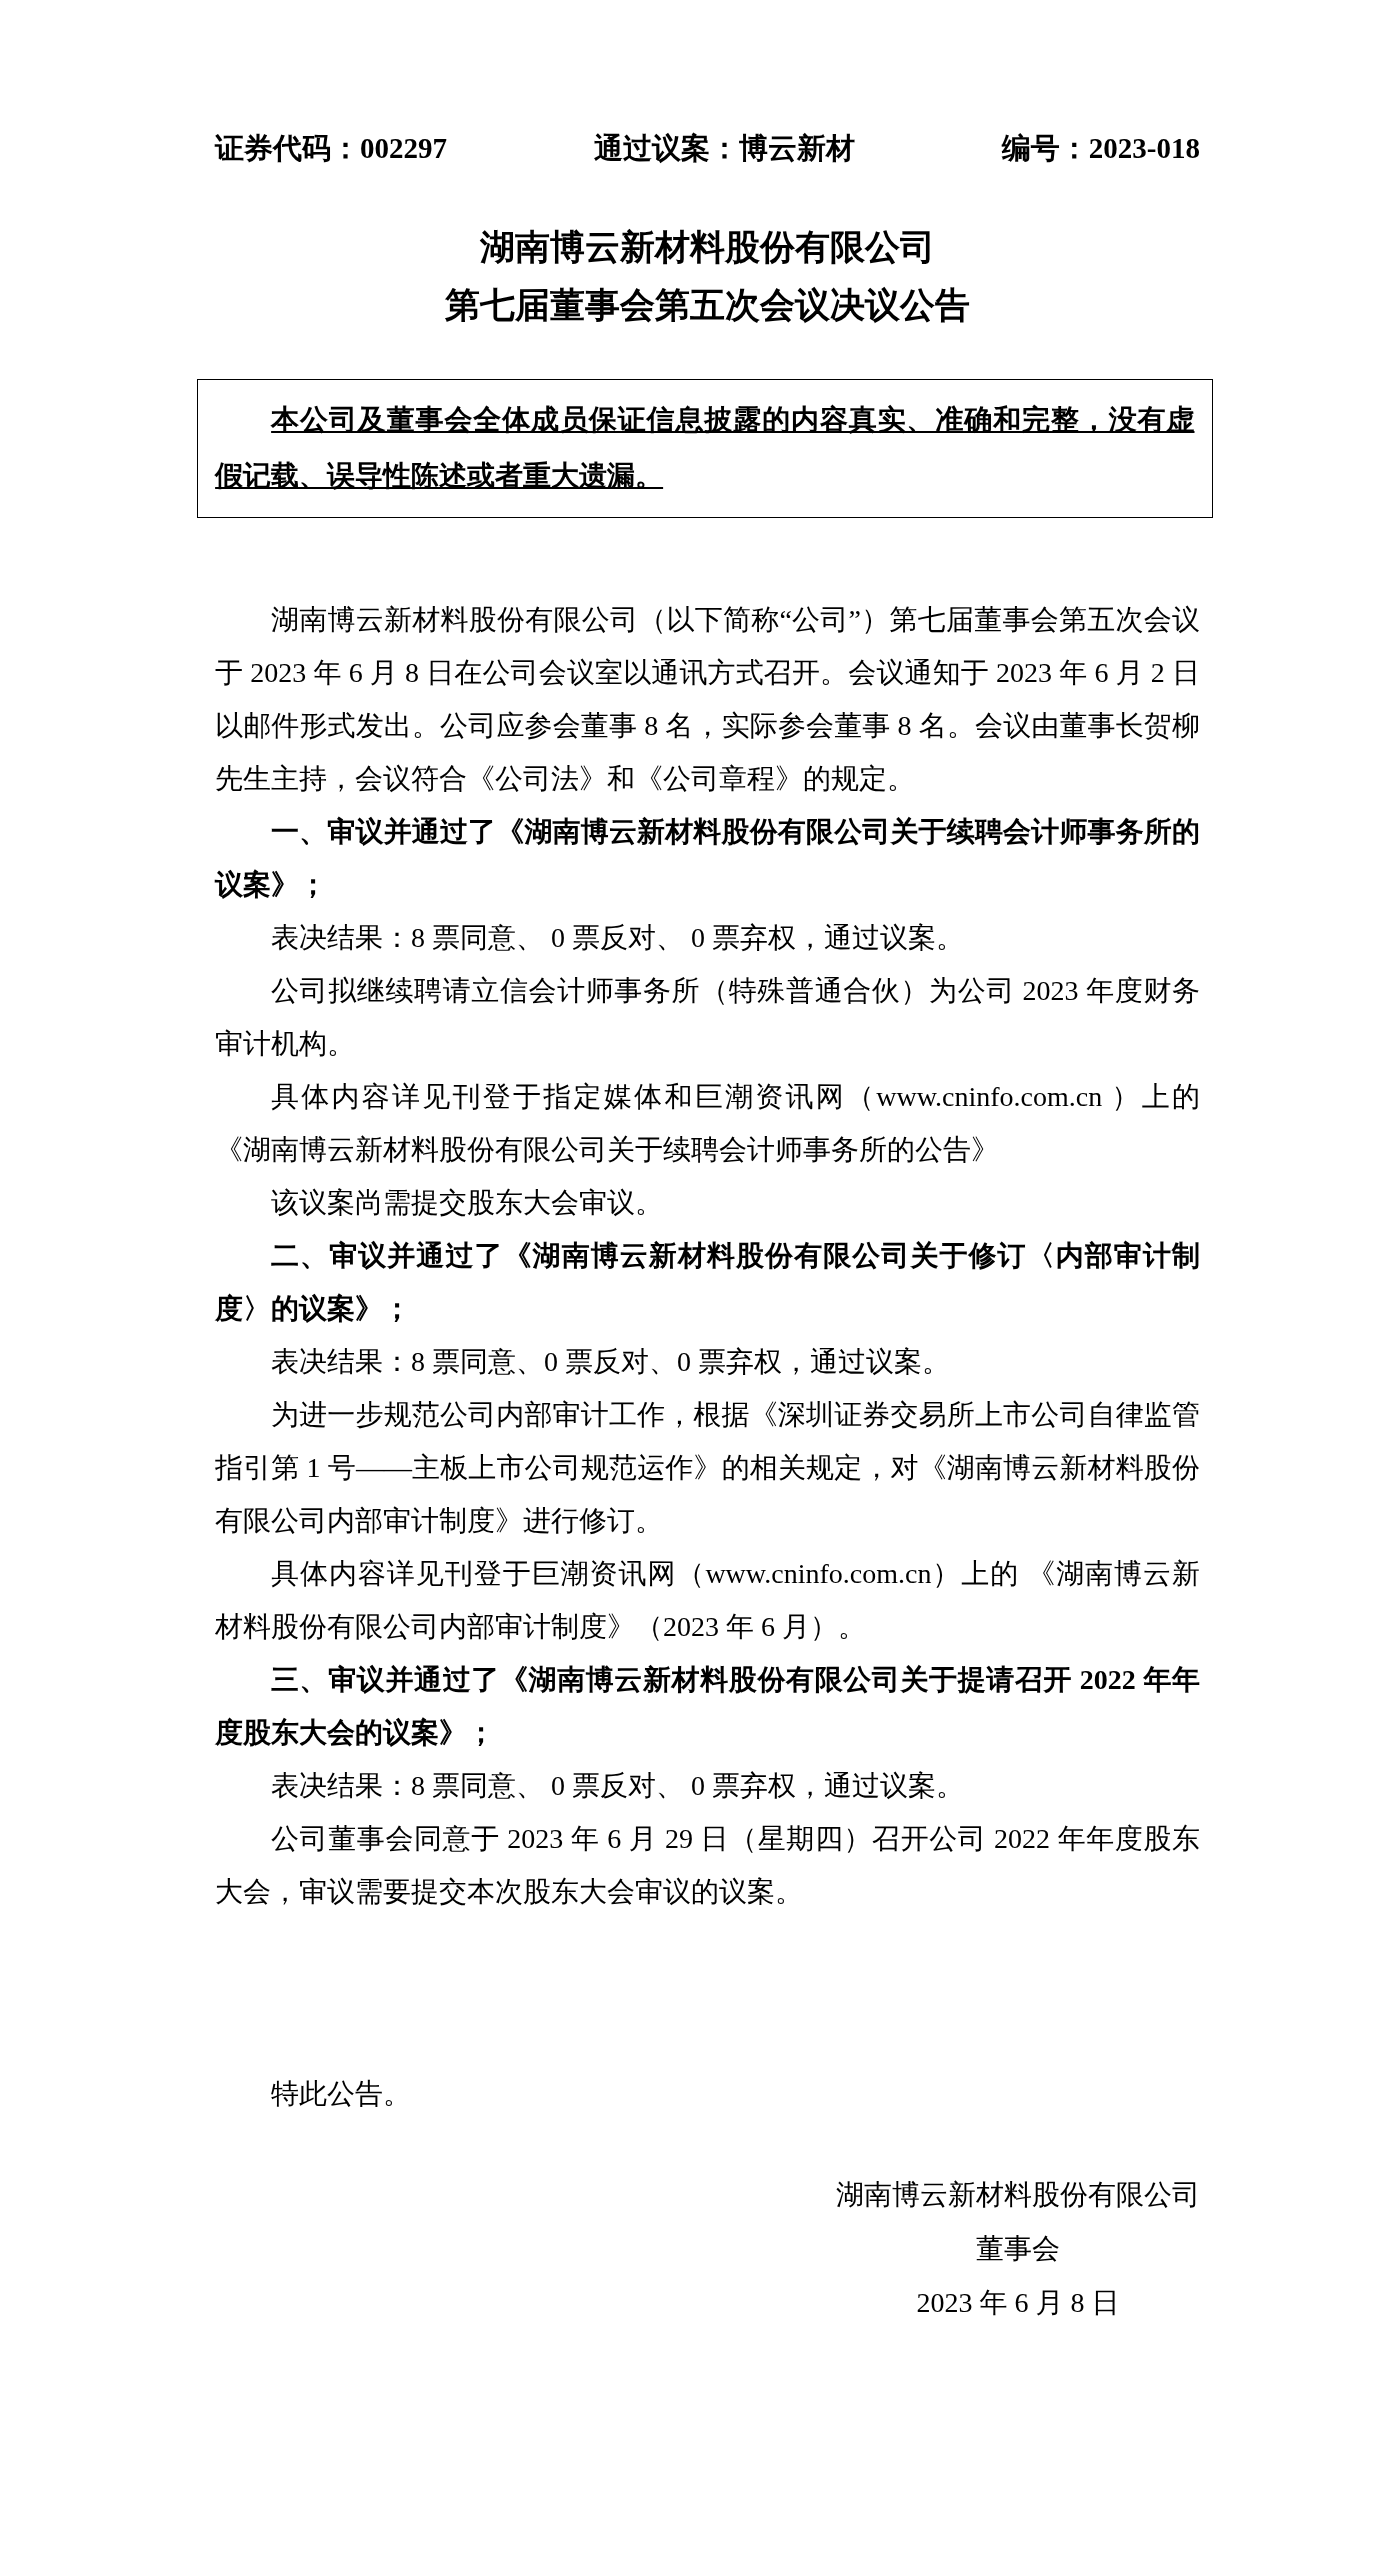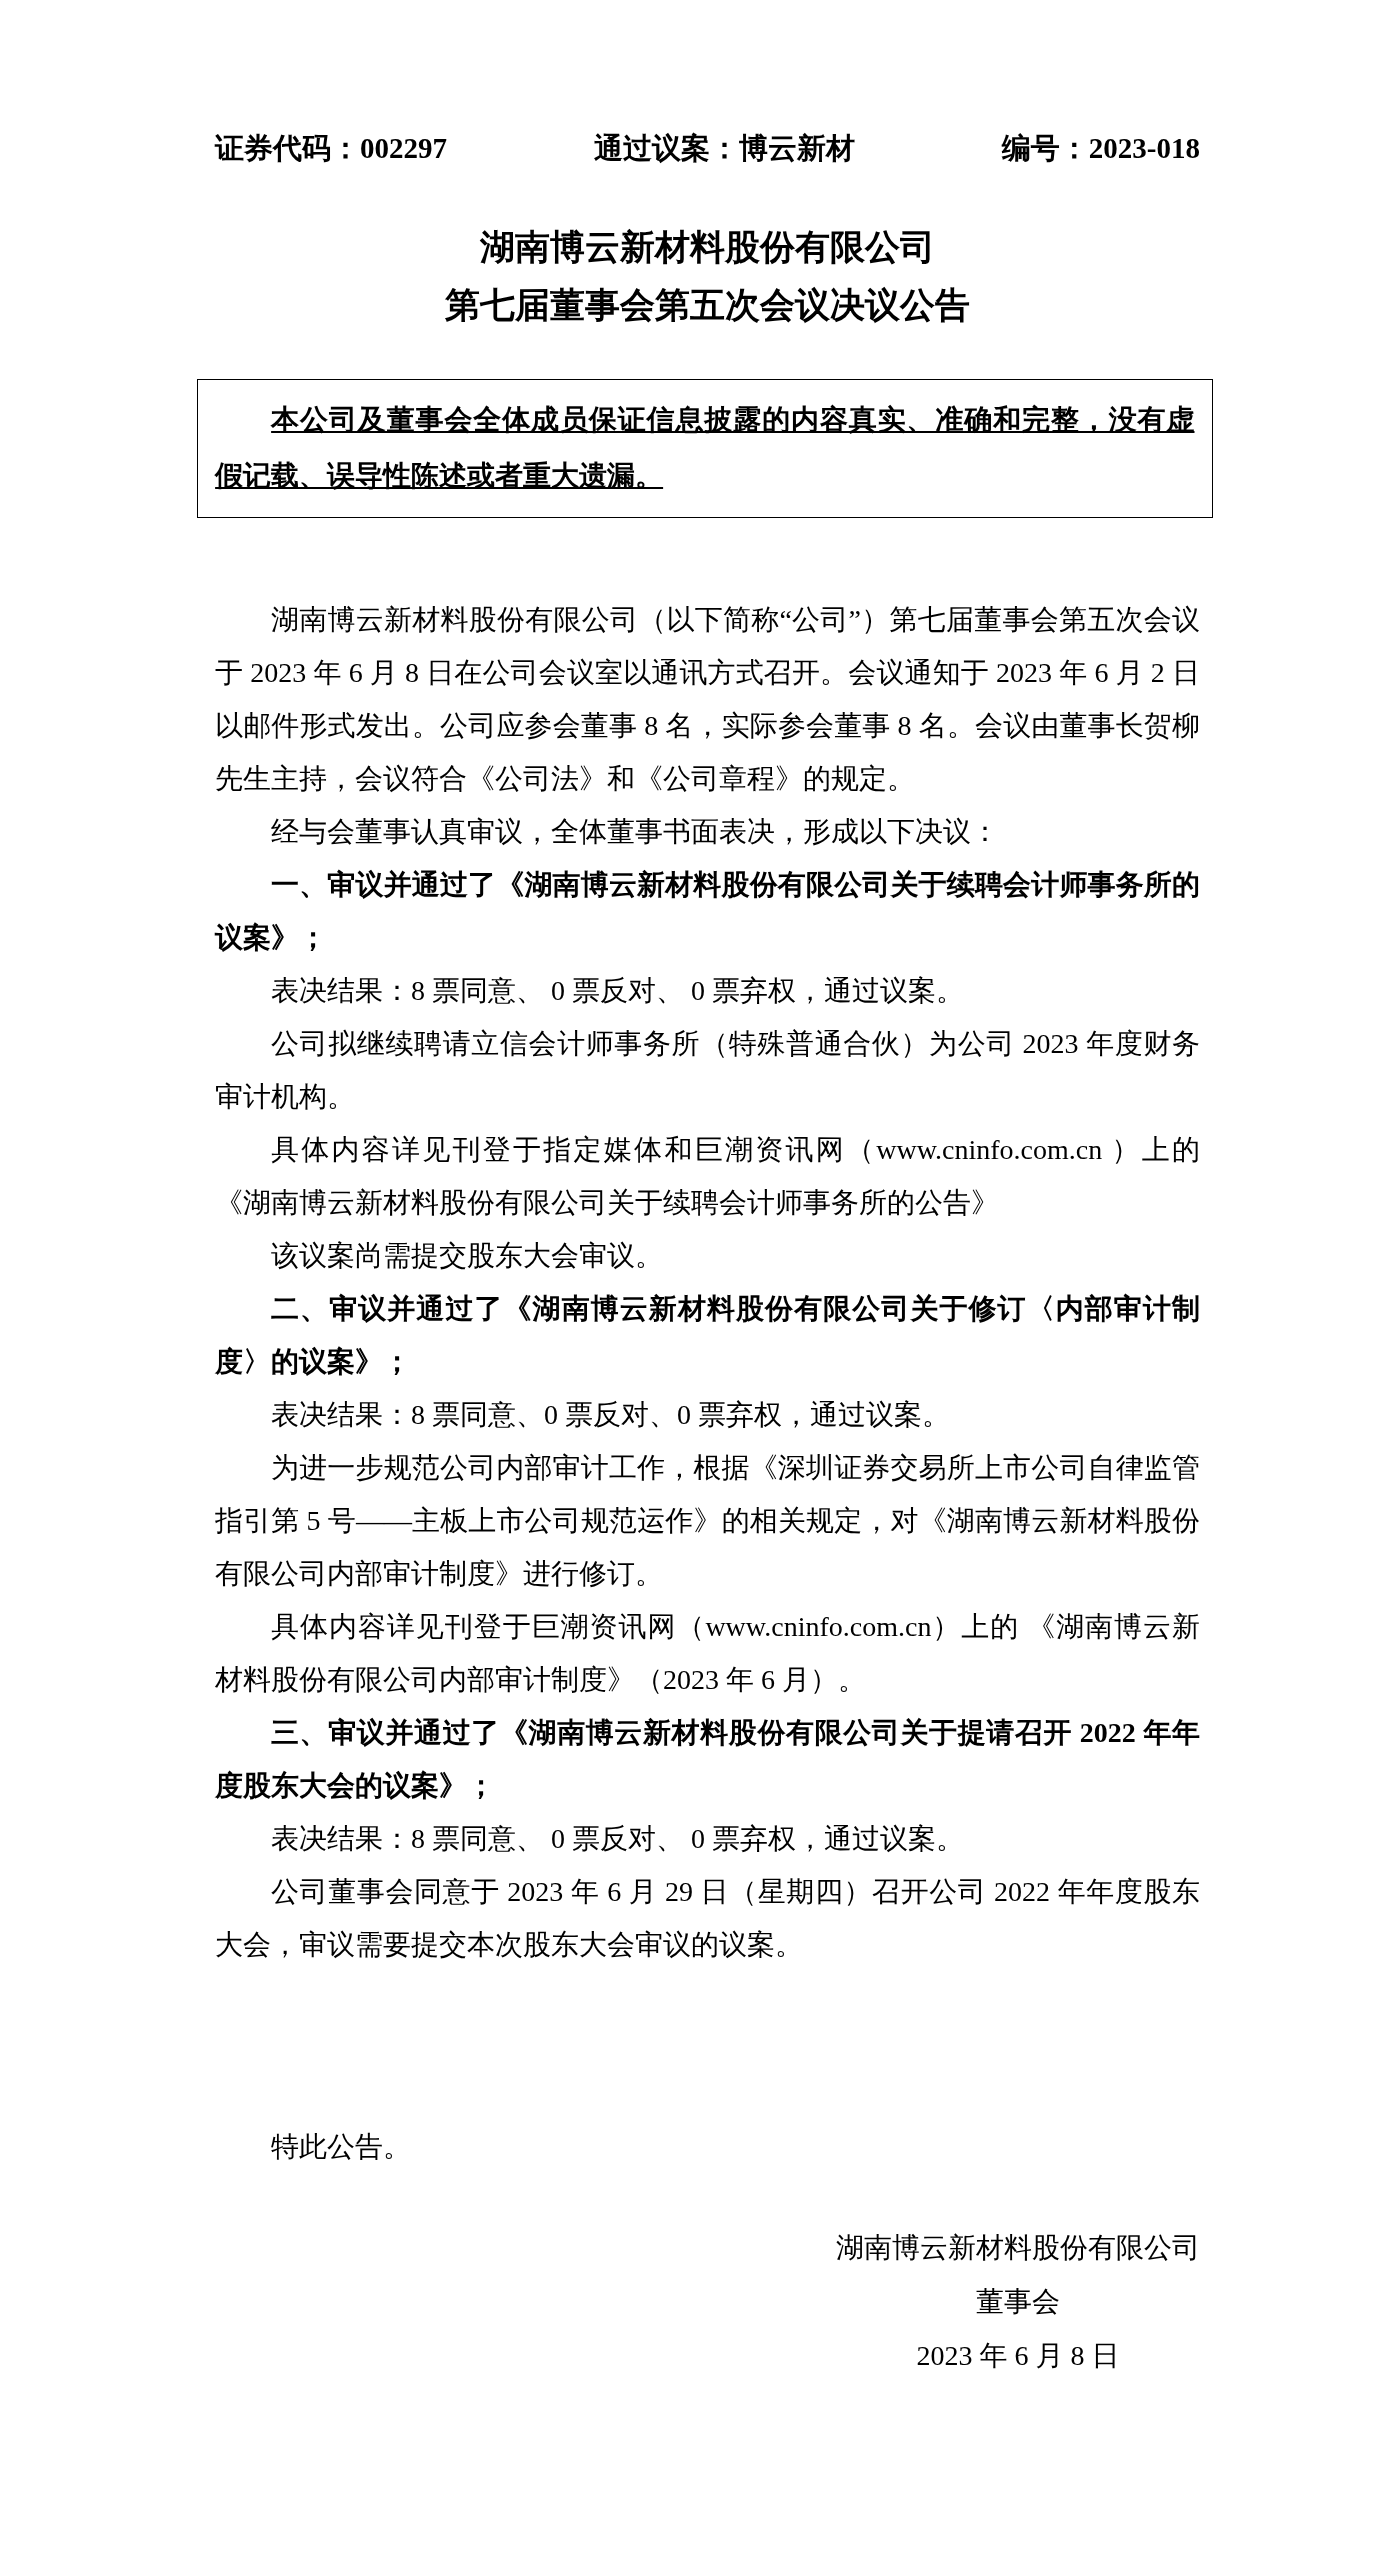--- a/index.html
+++ b/index.html
@@ -99,29 +99,28 @@
     <div>湖南博云新材料股份有限公司</div>
     <div>第七届董事会第五次会议决议公告</div>
   </div>
 
   <div class="disclaimer-box">
     <p>本公司及董事会全体成员保证信息披露的内容真实、准确和完整，没有虚假记载、误导性陈述或者重大遗漏。</p>
   </div>
 
   <div class="body-text" id="body-paragraphs">
       <p>湖南博云新材料股份有限公司（以下简称“公司”）第七届董事会第五次会议于 2023 年 6 月 8 日在公司会议室以通讯方式召开。会议通知于 2023 年 6 月 2 日以邮件形式发出。公司应参会董事 8 名，实际参会董事 8 名。会议由董事长贺柳先生主持，会议符合《公司法》和《公司章程》的规定。</p>
-      <p>经与会董事认真审议，全体董事书面表决，形成以下决议：</p>
       <p class="bold">一、审议并通过了《湖南博云新材料股份有限公司关于续聘会计师事务所的议案》；</p>
       <p>表决结果：8 票同意、 0 票反对、 0 票弃权，通过议案。</p>
       <p>公司拟继续聘请立信会计师事务所（特殊普通合伙）为公司 2023 年度财务审计机构。</p>
       <p>具体内容详见刊登于指定媒体和巨潮资讯网（www.cninfo.com.cn ）上的《湖南博云新材料股份有限公司关于续聘会计师事务所的公告》</p>
       <p>该议案尚需提交股东大会审议。</p>
       <p class="bold">二、审议并通过了《湖南博云新材料股份有限公司关于修订〈内部审计制度〉的议案》；</p>
       <p>表决结果：8 票同意、0 票反对、0 票弃权，通过议案。</p>
-      <p>为进一步规范公司内部审计工作，根据《深圳证券交易所上市公司自律监管指引第 5 号——主板上市公司规范运作》的相关规定，对《湖南博云新材料股份有限公司内部审计制度》进行修订。</p>
+      <p>为进一步规范公司内部审计工作，根据《深圳证券交易所上市公司自律监管指引第 1 号——主板上市公司规范运作》的相关规定，对《湖南博云新材料股份有限公司内部审计制度》进行修订。</p>
       <p>具体内容详见刊登于巨潮资讯网（www.cninfo.com.cn）上的 《湖南博云新材料股份有限公司内部审计制度》（2023 年 6 月）。</p>
       <p class="bold">三、审议并通过了《湖南博云新材料股份有限公司关于提请召开 2022 年年度股东大会的议案》；</p>
       <p>表决结果：8 票同意、 0 票反对、 0 票弃权，通过议案。</p>
       <p>公司董事会同意于 2023 年 6 月 29 日（星期四）召开公司 2022 年年度股东大会，审议需要提交本次股东大会审议的议案。</p>
     </div>
 
   <div class="closing">特此公告。</div>
 
   <div class="signature-wrap">
     <div class="signature-block">

